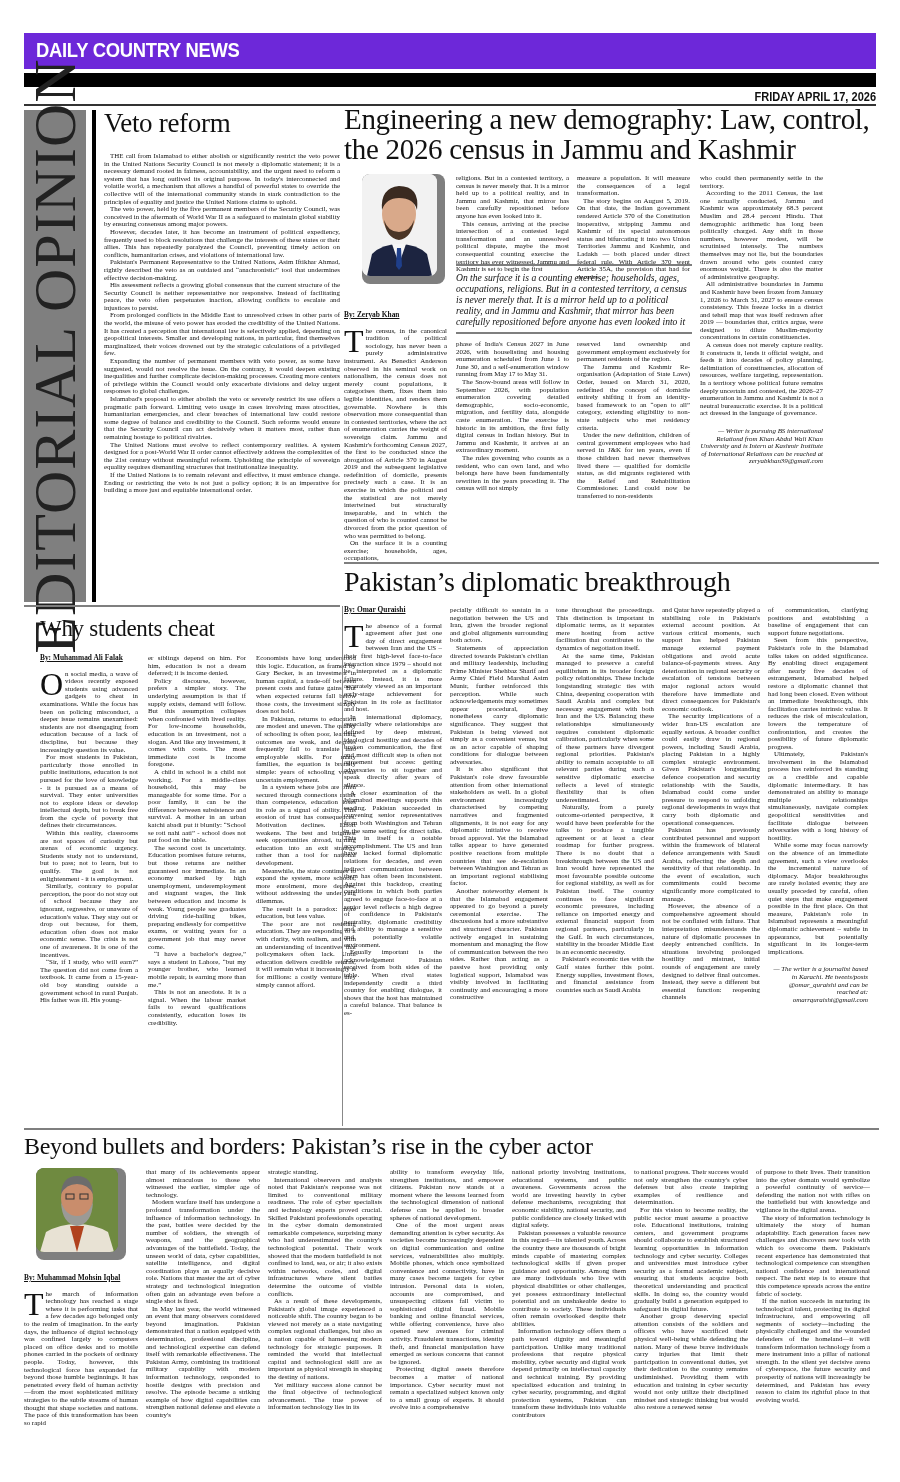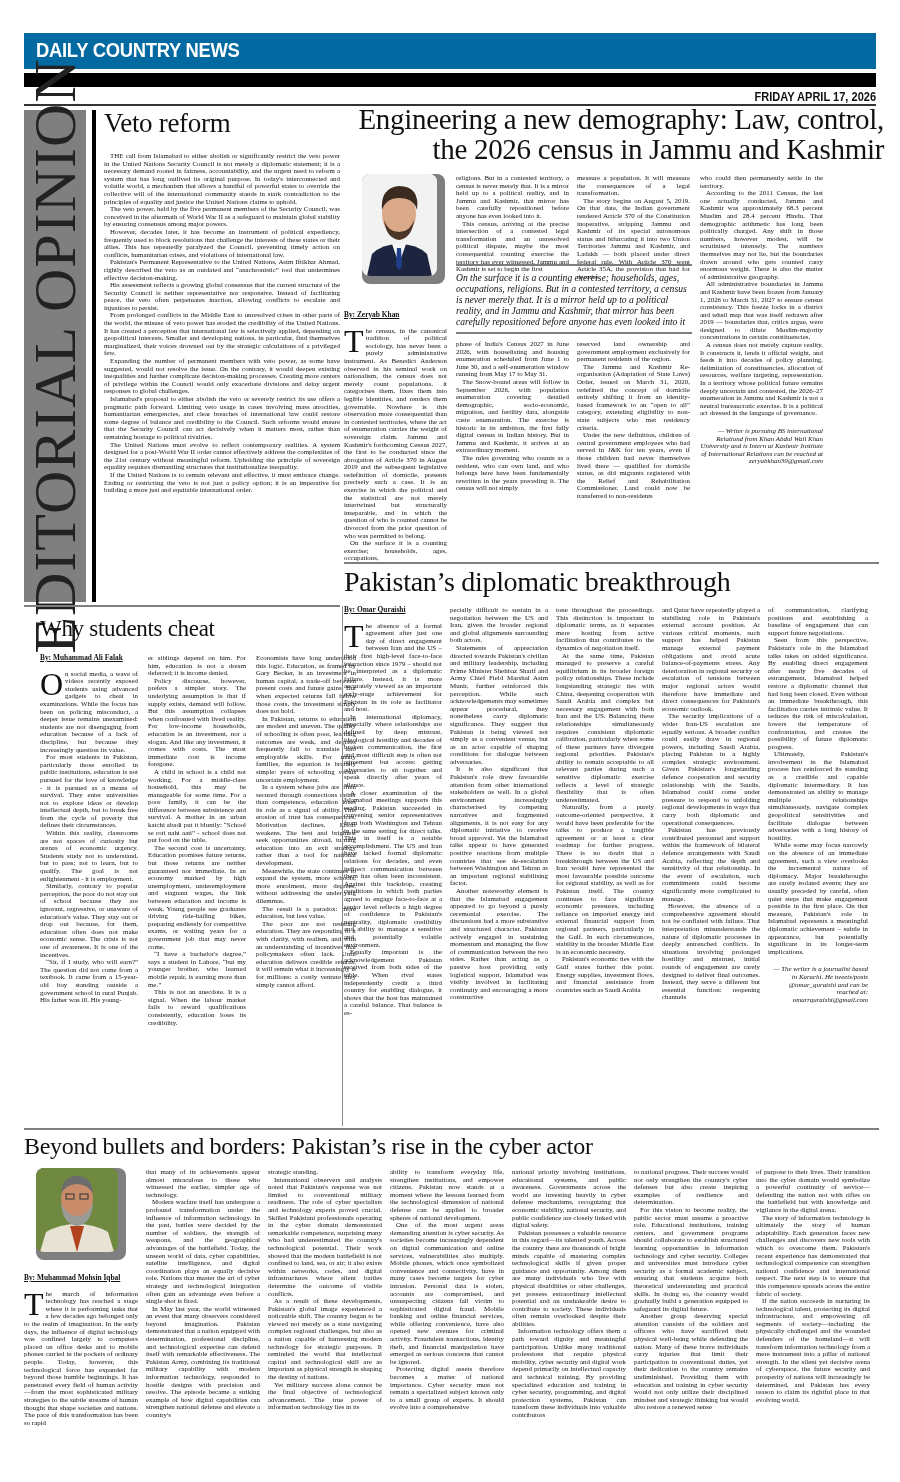--- a/index.html
+++ b/index.html
@@ -1,18 +1,18 @@
 <!DOCTYPE html>
 <html><head>
 <meta charset="utf-8">
 <style>
   * { box-sizing: border-box; margin: 0; padding: 0; }
   html, body { width: 900px; height: 1482px; background: #ffffff; overflow: hidden; }
   body { position: relative; font-family: "Liberation Serif", serif; color: #111; }
-  .masthead { position: absolute; left: 24px; top: 33px; width: 852px; height: 36px; background: #0369a1; }
+  .masthead { position: absolute; left: 24px; top: 33px; width: 852px; height: 36px; background: #6d28d9; }
   .masthead-title { position: absolute; left: 12px; top: 6px; font-family: "Liberation Sans", sans-serif; font-weight: bold; font-size: 20px; color: #fff; letter-spacing: -0.3px; transform: scaleX(0.92); transform-origin: left; }
   .blackbar { position: absolute; left: 24px; top: 73px; width: 852px; height: 14px; background: #000; }
   .dateline { position: absolute; right: 24px; top: 89px; font-family: "Liberation Sans", sans-serif; font-weight: bold; font-size: 13px; transform: scaleX(0.85); transform-origin: right; }
   .rule-top { position: absolute; left: 24px; top: 104px; width: 852px; height: 2px; background: #333; }
   .editorial-band { position: absolute; left: 24px; top: 110px; width: 62px; height: 492px; background: #7f7f7f; }
   .editorial-label { position: absolute; left: 55px; top: 356px; transform: translate(-50%, -50%) rotate(-90deg); font-size: 60px; white-space: nowrap; color: #222; letter-spacing: 1px; }
   .editorial-bar { position: absolute; left: 92px; top: 110px; width: 4px; height: 492px; background: #000; }
   .veto { position: absolute; left: 104px; top: 104px; width: 236px; }
   .veto h1 { font-weight: normal; font-size: 27px; line-height: 38px; margin-bottom: 10px; }
   .veto p { font-size: 6.9px; line-height: 7.6px; text-align: justify; text-indent: 6px; }
@@ -54,21 +54,21 @@
       <p>His assessment reflects a growing global consensus that the current structure of the Security Council is neither representative nor responsive. Instead of facilitating peace, the veto often perpetuates inaction, allowing conflicts to escalate and injustices to persist.</p>
       <p>From prolonged conflicts in the Middle East to unresolved crises in other parts of the world, the misuse of veto power has eroded the credibility of the United Nations. It has created a perception that international law is selectively applied, depending on geopolitical interests. Smaller and developing nations, in particular, find themselves marginalized, their voices drowned out by the strategic calculations of a privileged few.</p>
       <p>Expanding the number of permanent members with veto power, as some have suggested, would not resolve the issue. On the contrary, it would deepen existing inequalities and further complicate decision-making processes. Creating more centers of privilege within the Council would only exacerbate divisions and delay urgent responses to global challenges.</p>
       <p>Islamabad's proposal to either abolish the veto or severely restrict its use offers a pragmatic path forward. Limiting veto usage in cases involving mass atrocities, humanitarian emergencies, and clear breaches of international law could restore some degree of balance and credibility to the Council. Such reforms would ensure that the Security Council can act decisively when it matters most, rather than remaining hostage to political rivalries.</p>
       <p>The United Nations must evolve to reflect contemporary realities. A system designed for a post-World War II order cannot effectively address the complexities of the 21st century without meaningful reform. Upholding the principle of sovereign equality requires dismantling structures that institutionalize inequality.</p>
       <p>If the United Nations is to remain relevant and effective, it must embrace change. Ending or restricting the veto is not just a policy option; it is an imperative for building a more just and equitable international order.</p>
     </div>
 </div>
 
 <div class="art" style="left:344px;top:104px;width:535px;height:498px;">
-  <h1 class="headline" style="font-size:29px;line-height:30px;position:absolute;left:0;top:0;width:540px;text-align:right;">Engineering a new demography: Law, control, the 2026 census in Jammu and Kashmir</h1>
+  <h1 class="headline" style="font-size:29px;line-height:30px;position:absolute;left:0;top:0;width:540px;">Engineering a new demography: Law, control, the 2026 census in Jammu and Kashmir</h1>
 
   <div class="photo-frame" style="left:18px;top:70px;width:83px;height:110px;">
     <div class="photo" style="background:linear-gradient(#f4f4f4,#e8e8e8);">
       <svg width="75" height="102" viewBox="0 0 75 102">
         <rect width="75" height="102" fill="#f2f2f2"></rect>
         <path d="M5 102 L10 80 Q20 70 37 70 Q55 70 65 80 L70 102 Z" fill="#1c2440"></path>
         <path d="M30 70 L37 90 L44 70 Z" fill="#f6f6f6"></path>
         <path d="M35 74 L39 74 L40 92 L37 96 L34 92 Z" fill="#1f3f8a"></path>
         <ellipse cx="37" cy="40" rx="17" ry="22" fill="#d9a98a"></ellipse>
         <path d="M20 36 Q18 14 37 12 Q58 12 55 36 Q52 24 37 24 Q24 24 20 36 Z" fill="#3a2a20"></path>

